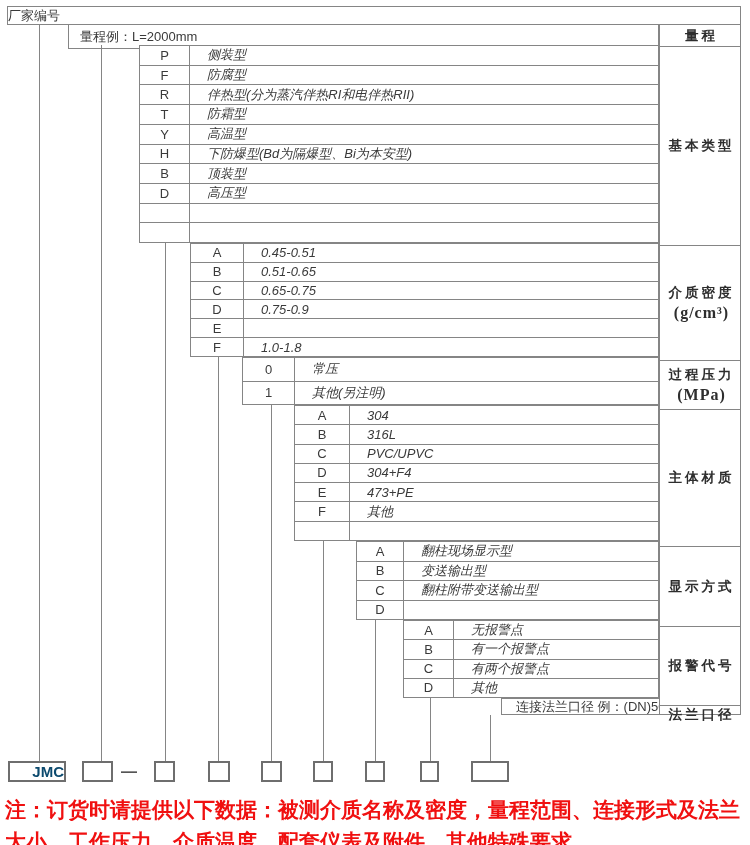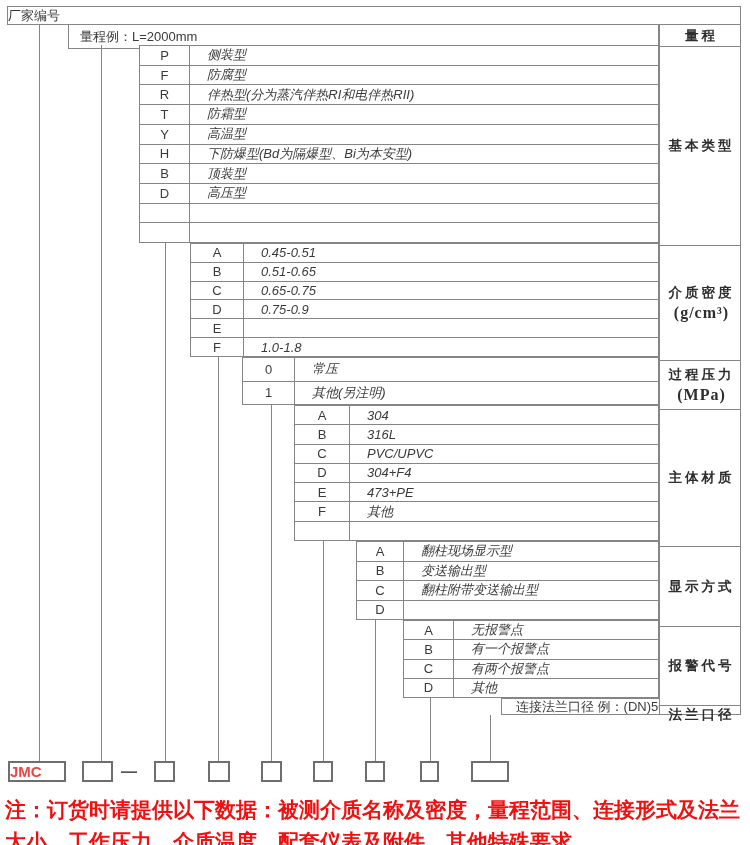--- a/index.html
+++ b/index.html
@@ -22,22 +22,22 @@
   .label-col{display:flex;flex-direction:column;}
   .label-cell{flex:none;border-bottom:1px solid var(--border);display:flex;flex-direction:column;
               align-items:center;justify-content:center;
               font-family:"Liberation Serif",serif;font-size:13.5px;font-weight:600;
               letter-spacing:3px;color:#2e2e2e;text-indent:3px;}
   .label-cell:last-child{border-bottom:none;}
   .label-sub{font-size:16px;letter-spacing:1px;margin-top:2px;}
   .vline{position:absolute;width:1px;background:var(--border);}
   .code-box{position:absolute;top:761px;height:21px;box-sizing:border-box;
             border:2px solid #6e6e6e;background:#fff;}
-  .model-prefix{display:flex;align-items:center;justify-content:flex-start;
-                font-weight:bold;font-size:15px;color:#ef4444;}
+  .model-prefix{display:flex;align-items:center;justify-content:flex-end;
+                font-weight:bold;font-size:15px;color:#0c4a6e;}
   .dash-sep{position:absolute;top:761px;height:21px;display:flex;align-items:center;
             justify-content:center;font-weight:bold;font-size:16px;color:#555;}
   .note{position:absolute;left:5px;top:794px;width:743px;font-size:21px;font-weight:bold;
         color:var(--red);line-height:31.5px;white-space:nowrap;}
   .flange-cell{display:flex;align-items:center;padding-left:14px;font-size:13px;white-space:nowrap;margin-left:48px;}
 </style>
 </head>
 <body>
 
 <div class="stage">

